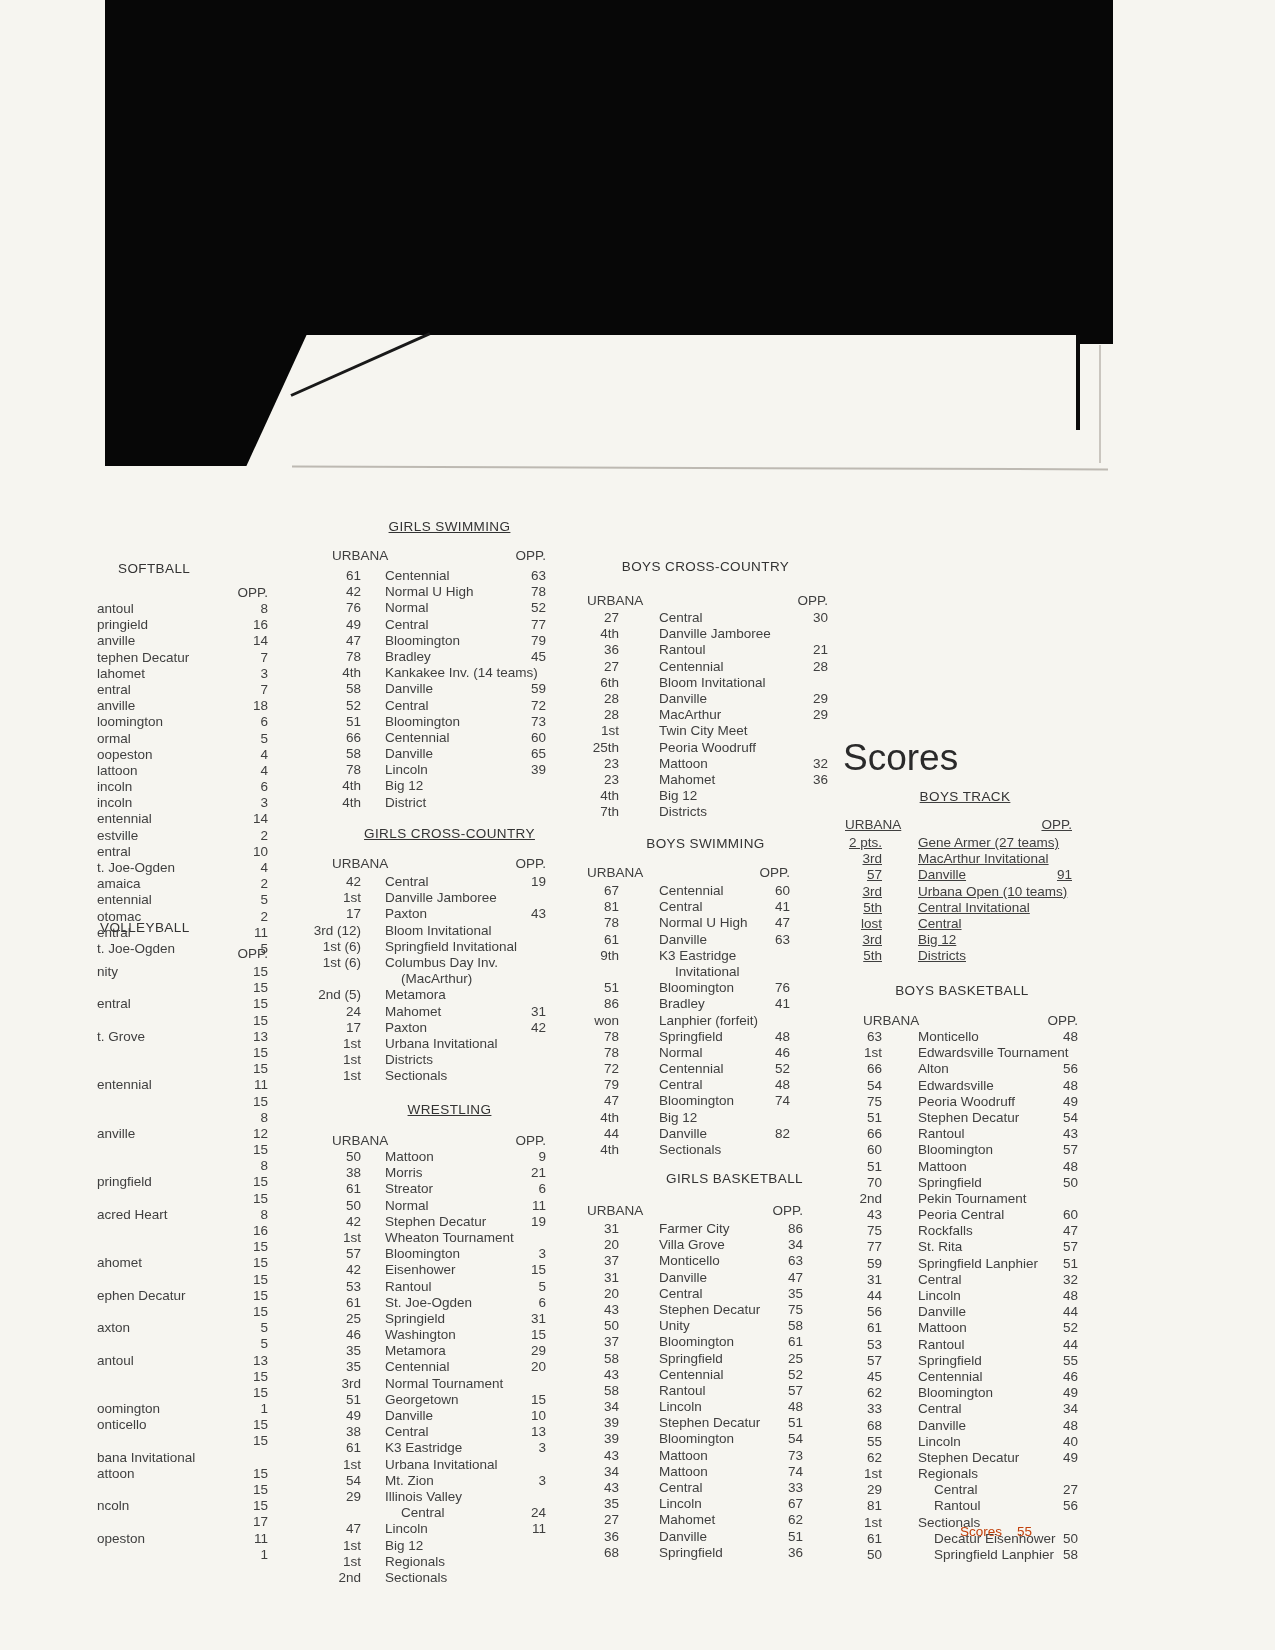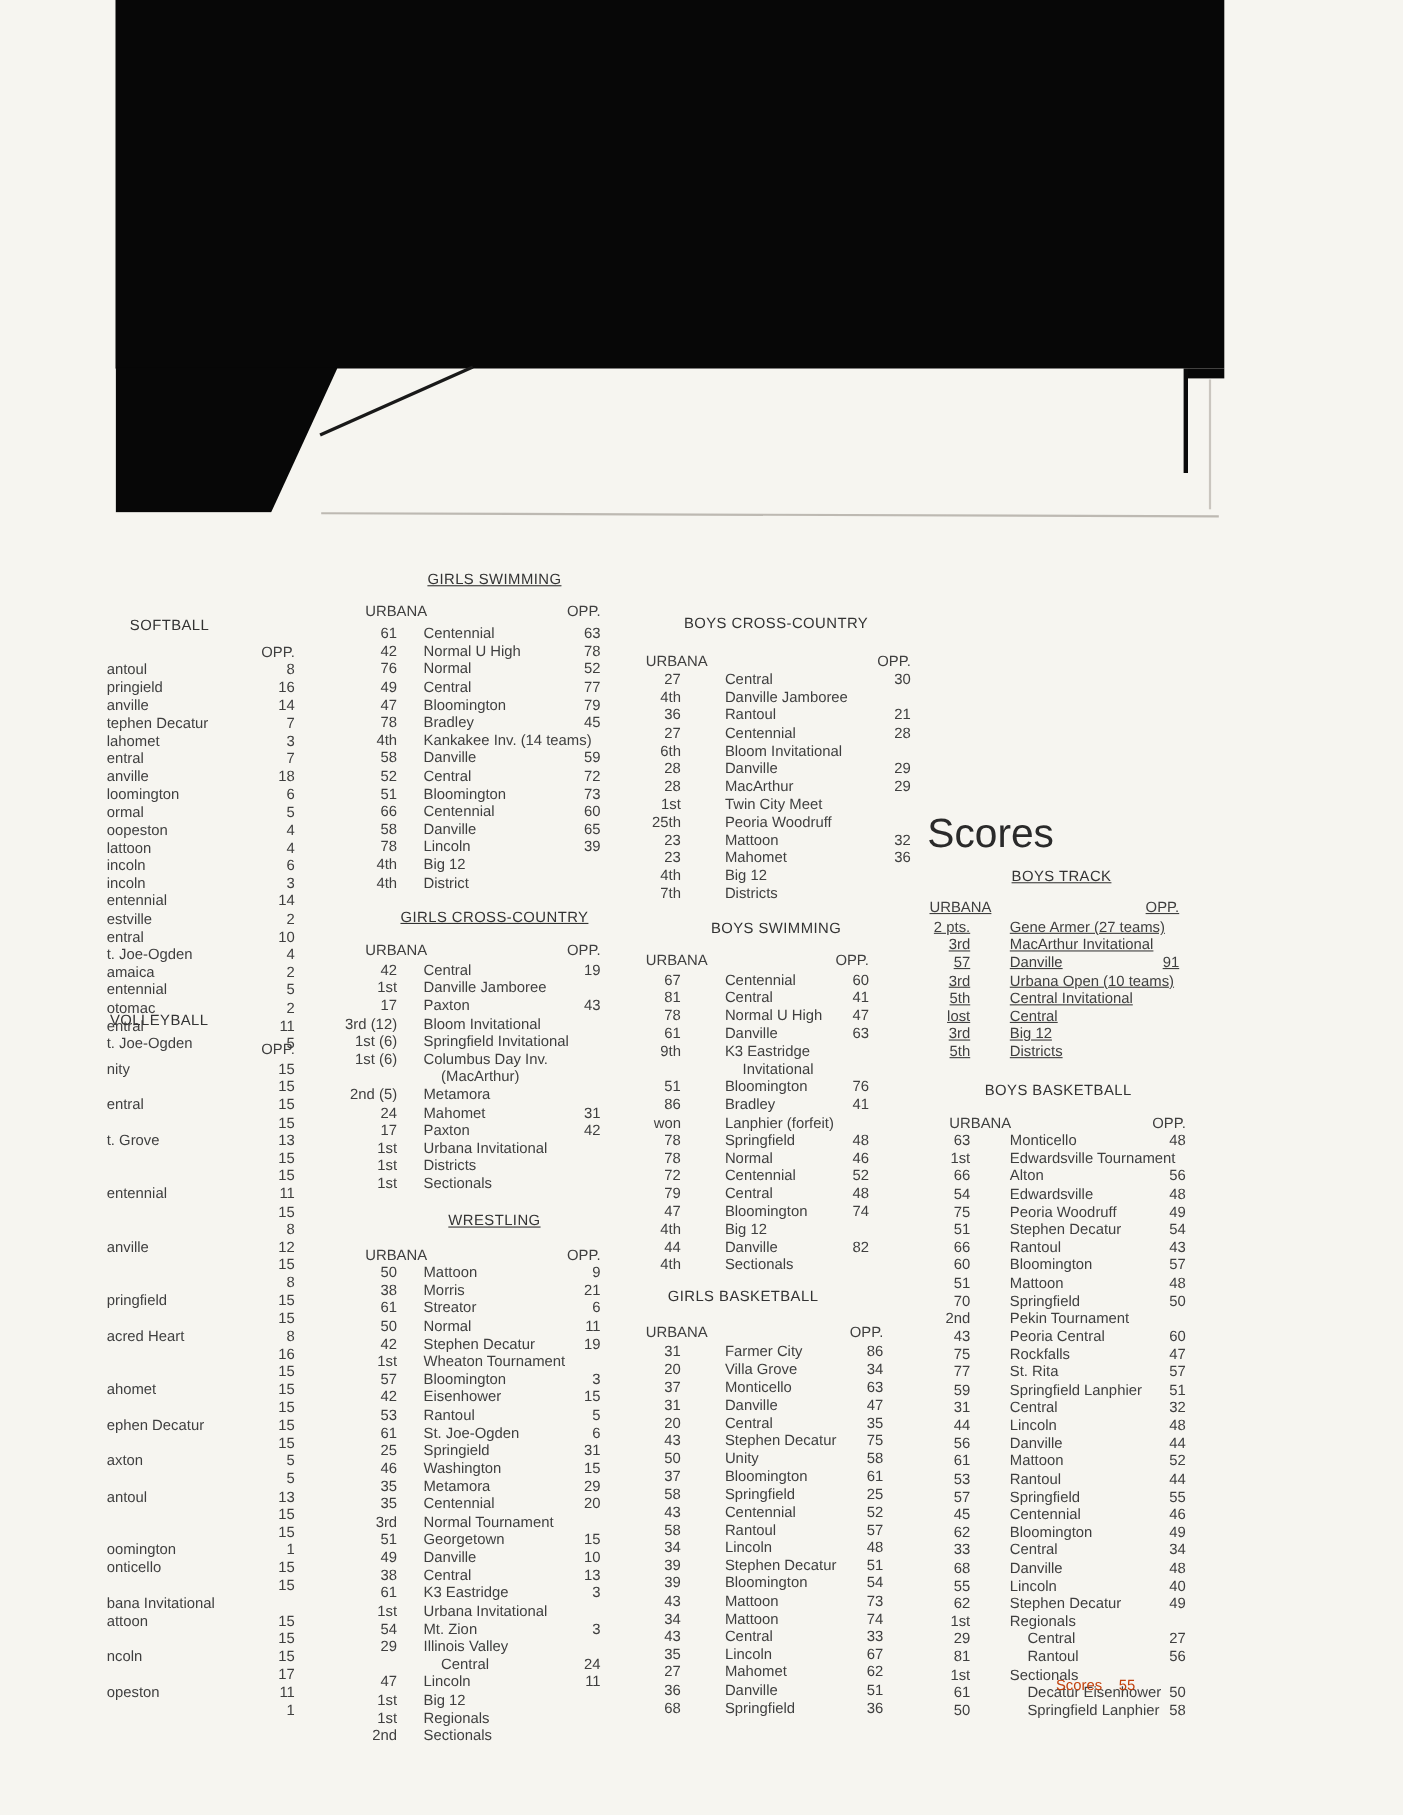--- a/index.html
+++ b/index.html
@@ -46,21 +46,21 @@
   #sec-wrestling{left:313px;top:1101px;width:233px;}
   #sec-wrestling .hdr{margin-top:15px;padding-left:19px;} #sec-wrestling .rows{margin-top:0;}
   .c2 .sec-title{text-align:center;text-indent:40px;text-decoration:underline;}
   #sec-boyscc{left:557px;top:558px;width:271px;}
   #sec-boyscc .sec-title{text-align:center;text-indent:26px;}
   #sec-boyscc .hdr{margin-top:18px;padding-left:30px;} #sec-boyscc .rows{margin-top:1px;}
   #sec-boysswim{left:557px;top:835px;width:233px;}
   #sec-boysswim .sec-title{text-align:center;text-indent:64px;}
   #sec-boysswim .hdr{margin-top:13px;padding-left:30px;} #sec-boysswim .rows{margin-top:2px;}
   #sec-girlsbball{left:557px;top:1170px;width:246px;}
-  #sec-girlsbball .sec-title{text-align:left;text-indent:50px;}
+  #sec-girlsbball .sec-title{text-align:right;text-indent:50px;}
   #sec-girlsbball .hdr{margin-top:16px;padding-left:30px;} #sec-girlsbball .rows{margin-top:2px;}
   #sec-boystrack{left:838px;top:788px;width:234px;text-decoration:underline;}
   #sec-boystrack .sec-title{text-align:center;text-indent:20px;}
   #sec-boystrack .hdr{margin-top:12px;padding-left:7px;} #sec-boystrack .rows{margin-top:2px;}
   #sec-boysbball{left:838px;top:982px;width:240px;}
   #sec-boysbball .sec-title{text-align:center;text-indent:8px;}
   #sec-boysbball .hdr{margin-top:14px;padding-left:25px;} #sec-boysbball .rows{margin-top:0;}
 </style>
 </head>
 <body>

